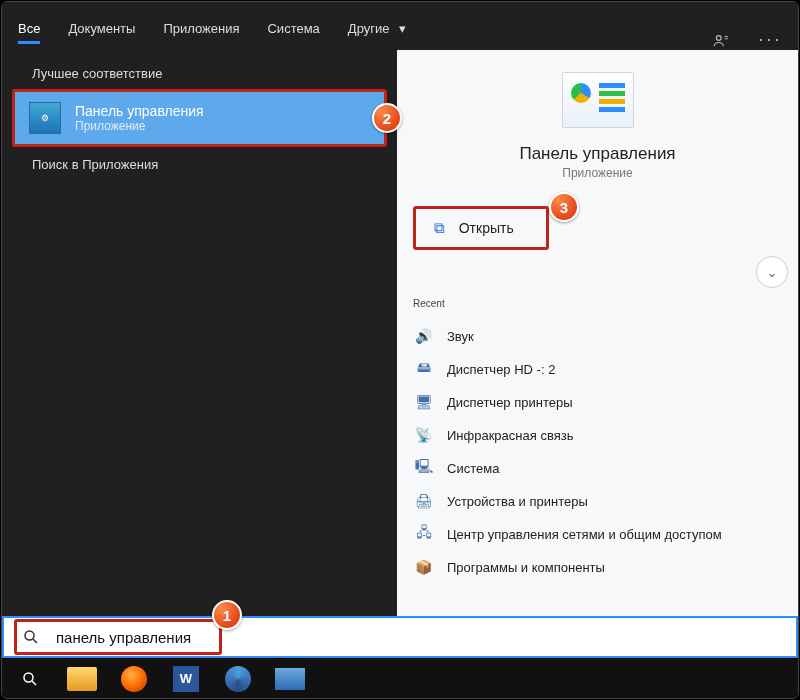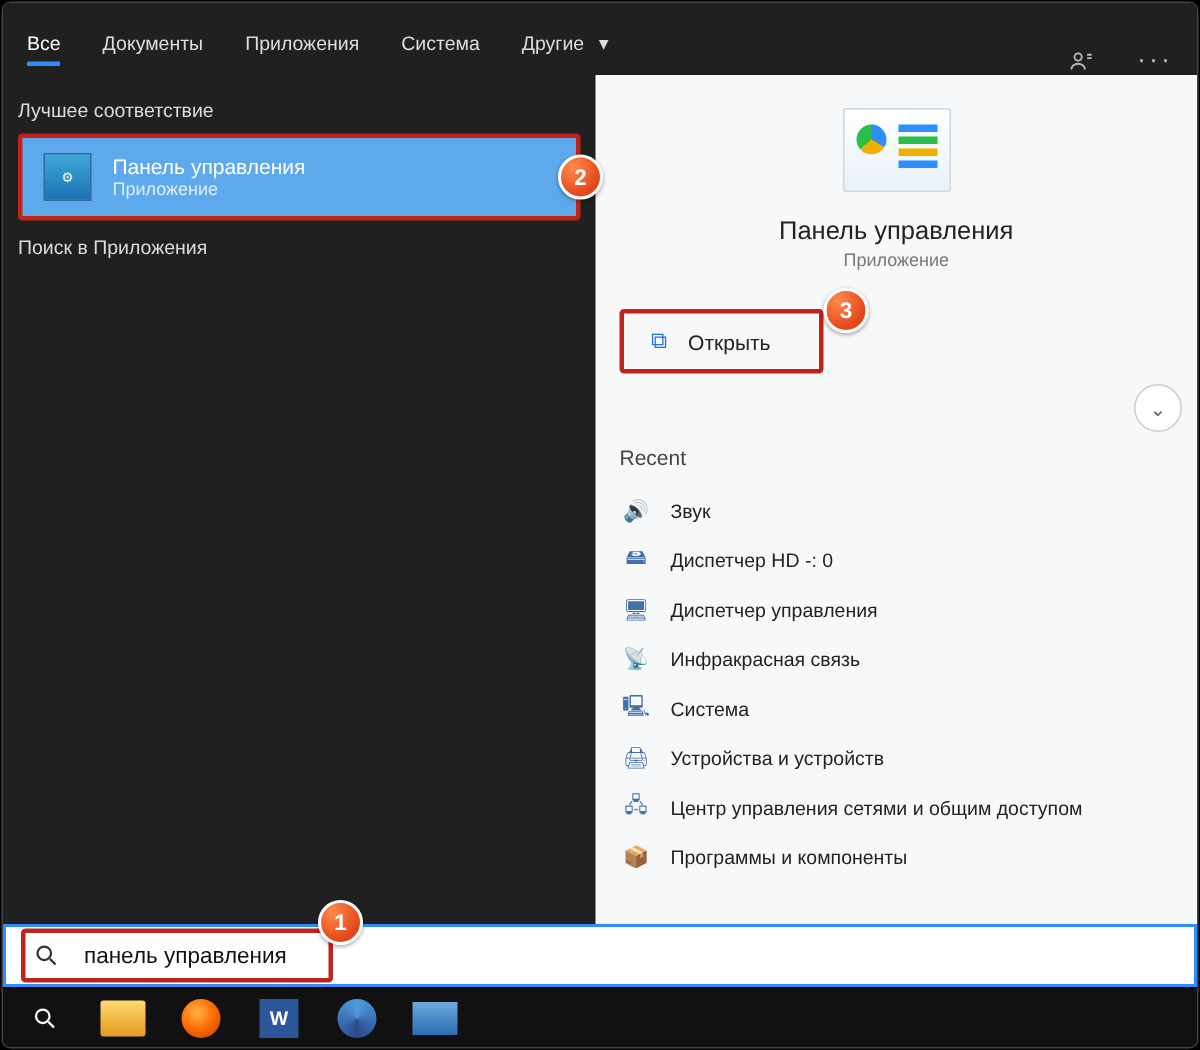--- a/index.html
+++ b/index.html
@@ -55,20 +55,21 @@
   }
   .left {
     width: 395px;
     padding: 6px 0 0 0;
     color: #e0e0e0;
   }
   .section-label {
     padding: 10px 10px 8px;
     font-size: 13px;
     color: #ddd;
+    margin-left: 20px;
   }
   .result-item {
     position: relative;
     display: flex;
     align-items: center;
     gap: 14px;
     padding: 10px 22px;
   }
   .result-item.best {
     background: #5ea9ec;
@@ -141,21 +142,21 @@
     color: #222;
   }
   .action-open .open-icon{ color:#2473d0; font-size:15px;}
   .expand-btn {
     position:absolute; right:-6px; top:50px;
     width:32px; height:32px; border:1px solid #ccc; border-radius:50%;
     display:flex; align-items:center; justify-content:center;
     color:#666; background:#fff;
   }
 
-  .recent-label { margin-top: 48px; font-size: 14px; color:#444; }
+  .recent-label { margin-top: 48px; font-size: 10px; color:#444; }
   .recent-list { margin-top: 12px; display:flex; flex-direction:column; gap:3px; }
   .recent-item {
     display:flex; align-items:center; gap:14px;
     padding:6px 2px; color:#222; font-size:13px;
   }
   .recent-item .ri-icon {
     width:18px; height:18px;
     display:inline-flex; align-items:center; justify-content:center;
     font-size:14px; color:#4470a8;
   }
@@ -276,37 +277,37 @@
       </div>
 
       <div class="recent-label">Recent</div>
       <div class="recent-list">
         <div class="recent-item">
             <span class="ri-icon">🔊</span>
             <span>Звук</span>
           </div>
         <div class="recent-item">
             <span class="ri-icon">🖴</span>
-            <span>Диспетчер HD -: 0</span>
+            <span>Диспетчер HD -: 2</span>
           </div>
         <div class="recent-item">
             <span class="ri-icon">🖥</span>
-            <span>Диспетчер управления</span>
+            <span>Диспетчер принтеры</span>
           </div>
         <div class="recent-item">
             <span class="ri-icon">📡</span>
             <span>Инфракрасная связь</span>
           </div>
         <div class="recent-item">
             <span class="ri-icon">🖳</span>
             <span>Система</span>
           </div>
         <div class="recent-item">
             <span class="ri-icon">🖨</span>
-            <span>Устройства и устройств</span>
+            <span>Устройства и принтеры</span>
           </div>
         <div class="recent-item">
             <span class="ri-icon">🖧</span>
             <span>Центр управления сетями и общим доступом</span>
           </div>
         <div class="recent-item">
             <span class="ri-icon">📦</span>
             <span>Программы и компоненты</span>
           </div>
       </div>

